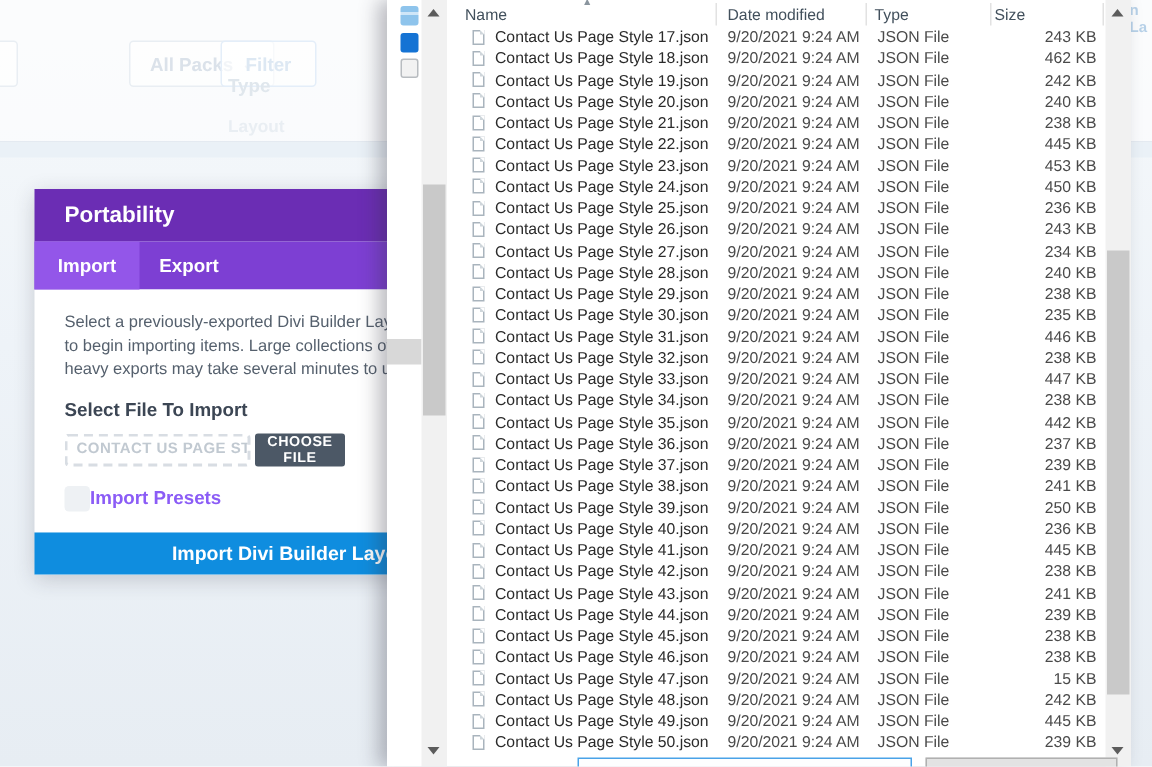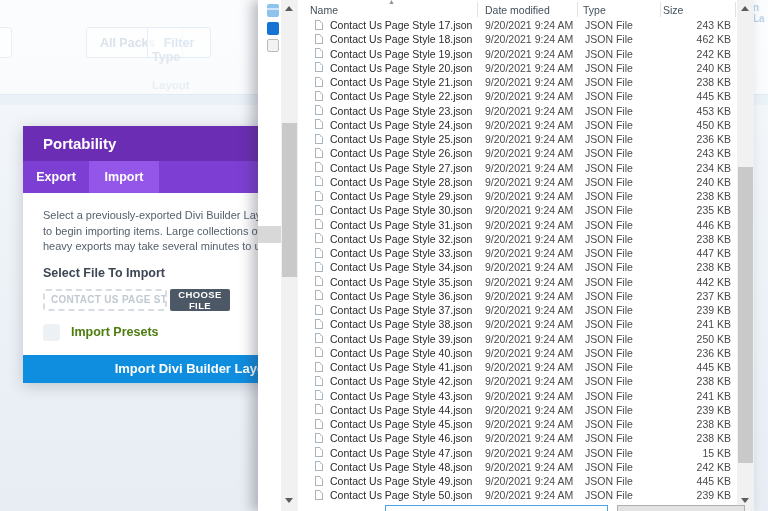--- a/index.html
+++ b/index.html
@@ -37,21 +37,21 @@
   .file-input { width:124px; height:22px; border:2px dashed #d8dde3; border-radius:3px;
     color:#c1c9d1; font-size:10px; font-weight:700; letter-spacing:.3px;
     line-height:18px; padding:0 6px; white-space:nowrap; overflow:hidden;
     background:#fff; }
   .choose-file-btn { width:60px; height:22px; margin-left:3px; background:#4c5866;
     color:#fff; border:none; border-radius:2px; font-family:"Liberation Sans",sans-serif;
     font-size:9.5px; font-weight:700; letter-spacing:.4px; cursor:pointer; }
   .preset-row { margin-top:13px; display:flex; align-items:center; }
   .preset-checkbox { width:17px; height:17px; background:#eef1f4; border-radius:3px;
     cursor:pointer; }
-  .preset-label { margin-left:11px; color:#4d7c0f; font-size:12.5px; font-weight:700; }
+  .preset-label { color:#8b5cf6; font-size:12.5px; font-weight:700; }
   .import-btn { display:block; width:100%; height:28px; background:#0f8ddf; border:none;
     color:#fff; font-family:"Liberation Sans",sans-serif; font-size:13px;
     font-weight:700; cursor:pointer;padding-left:48px; }
 
   
   .explorer { position:absolute; left:258px; top:0; width:496px; height:511px;
     background:#fff; z-index:3; box-shadow:-6px 0 12px rgba(50,50,65,.32); }
   .nav-sliver { position:absolute; left:0; top:0; width:23px; height:511px; background:#fff; }
   .nav-highlight { position:absolute; left:0; top:226px; width:23px; height:17px;
     background:#d8d8d8; }
@@ -114,25 +114,25 @@
 </div>
 <div class="ghost-label" style="left:152px; top:50px; font-size:12.5px;">Type</div>
 <div class="ghost-label" style="left:152px; top:79px; font-size:11.5px; color:#e9eef3;">Layout</div>
 <div class="right-strip-text">n La</div>
 
 <div class="modal">
   <div class="modal-header">
     <span class="modal-title">Portability</span>
   </div>
   <div class="modal-tabs">
+    <div class="tab tab-import">
+      <span>Import</span>
+    </div>
     <div class="tab tab-export">
       <span>Export</span>
-    </div>
-    <div class="tab tab-import">
-      <span>Import</span>
     </div>
   </div>
   <div class="modal-body">
     <div class="modal-desc">Select a previously-exported Divi Builder Layouts file to begin importing items. Large collections of image-heavy exports may take several minutes to upload.</div>
     <div class="select-file-label">Select File To Import</div>
     <div class="file-row">
       <div class="file-input">CONTACT US PAGE STYLE ...</div>
       <button class="choose-file-btn">CHOOSE FILE</button>
     </div>
     <div class="preset-row">

